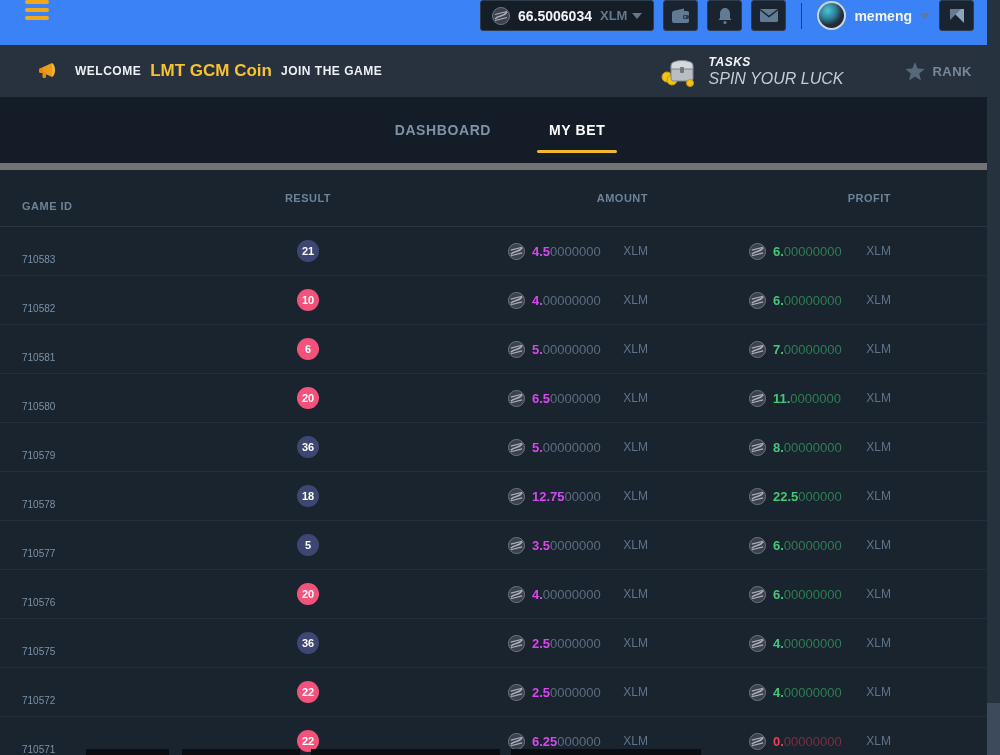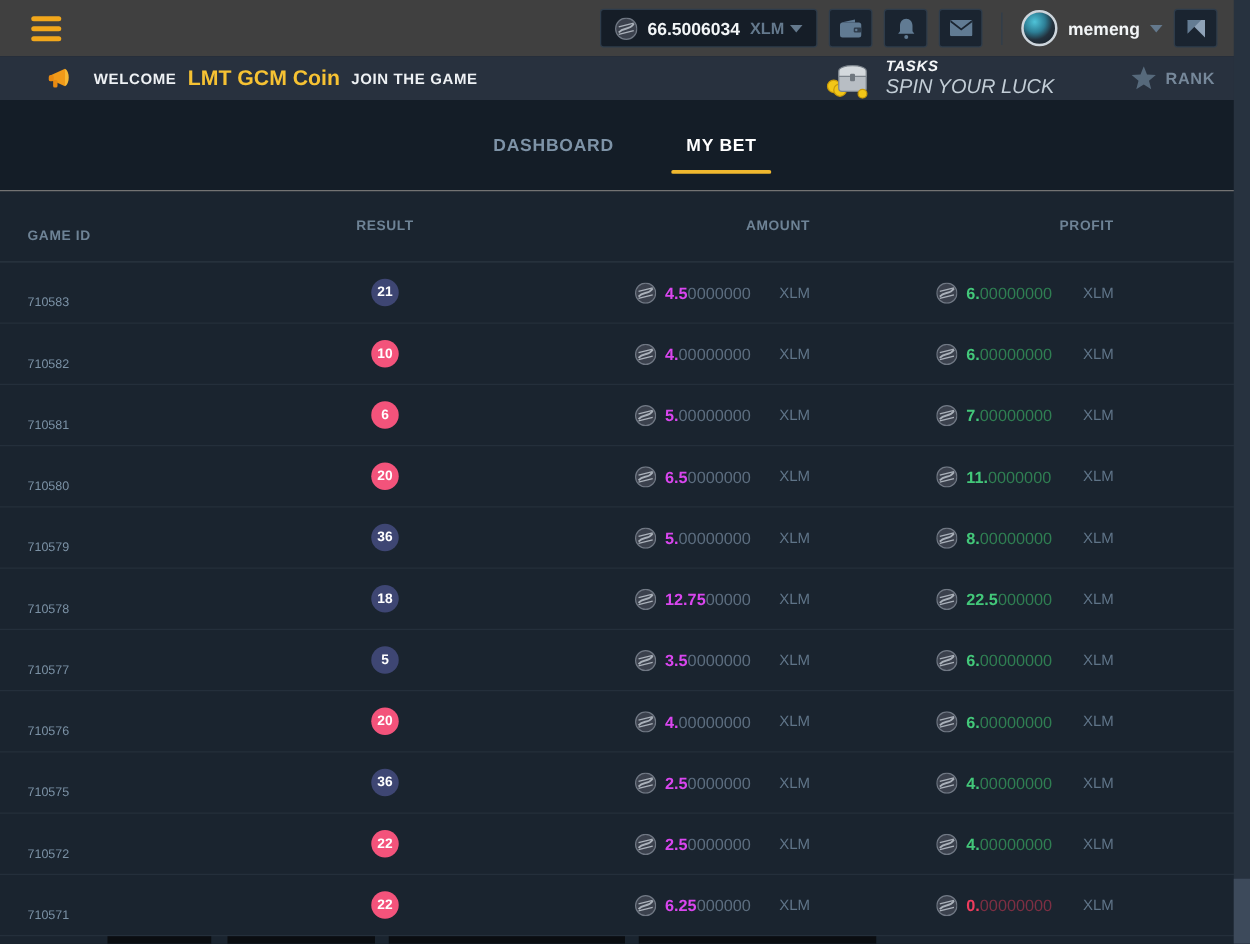--- a/index.html
+++ b/index.html
@@ -2,46 +2,46 @@
 <html><head>
 <meta charset="utf-8">
 <style>
   * { margin:0; padding:0; box-sizing:border-box; }
   html,body { width:1000px; height:755px; overflow:hidden; }
   body {
     font-family:"Liberation Sans", sans-serif;
     background:#1a242f; color:#eef2f5; position:relative;
   }
   
-  .topbar { height:45px; background:#404040; display:flex; align-items:center; padding:0 26px 0 25px; }
+  .topbar { height:45px; background:#3b82f6; display:flex; align-items:flex-start; padding:0 26px 0 25px; }
   .hamburger { width:24px; height:20px; display:flex; flex-direction:column; justify-content:space-between; background:none; border:none; cursor:pointer; }
   .hamburger span { display:block; height:4px; border-radius:2px; background:#f2a71b; }
   .topbar-right { margin-left:auto; display:flex; align-items:center; gap:9px; }
   .balance-box { height:31px; border:1px solid #2e3c4b; border-radius:3px; background:#151d27; display:flex; align-items:center; padding:0 11px; gap:8px; cursor:pointer; }
   .balance-value { font-size:14px; font-weight:bold; color:#f2f5f7; }
   .balance-cur { font-size:13px; font-weight:bold; color:#64798d; display:flex; align-items:center; gap:5px; }
   .caret { width:0; height:0; border-left:5px solid transparent; border-right:5px solid transparent; border-top:6px solid #64798d; display:inline-block; }
   .icon-btn { width:35px; height:31px; border:1px solid #2e3c4b; border-radius:3px; background:#1a2430; display:flex; align-items:center; justify-content:center; cursor:pointer; }
   .vdiv { width:1px; height:26px; background:#2e3c4b; margin:0 6px; }
   .user-menu { display:flex; align-items:center; gap:8px; cursor:pointer; }
   .avatar { width:29px; height:29px; border-radius:50%; border:2px solid #cdd5dc; background:radial-gradient(circle at 35% 30%, #4fc3d8 0%, #2d7f96 35%, #23313d 60%, #141b22 100%); }
   .username { font-size:14px; font-weight:bold; color:#f2f5f7; }
   
-  .banner { height:35px; background:#28313e; display:flex; align-items:center; padding:0 18px 0 38px; }
+  .banner { height:52px; background:#28313e; display:flex; align-items:center; padding:0 18px 0 38px; }
   .banner-left { display:flex; align-items:center; }
   .welcome-text { font-size:12px; font-weight:bold; letter-spacing:.5px; color:#eef1f4; }
   .coin-name { font-size:17px; font-weight:bold; color:#f6c233; margin:0 9px; }
   .banner-right { margin-left:auto; display:flex; align-items:center; gap:62px; }
   .tasks { display:flex; align-items:center; gap:10px; cursor:pointer; }
   .tasks-title { font-size:12px; font-weight:bold; font-style:italic; color:#f4f6f8; letter-spacing:.5px; }
   .tasks-sub { font-size:16px; font-style:italic; color:#c2cdd6; margin-top:1px; }
   .rank { display:flex; align-items:center; gap:7px; cursor:pointer; margin-right:10px; }
   .rank-label { font-size:13px; font-weight:bold; letter-spacing:.5px; color:#76889a; }
   
-  .tabsbar { height:73px; background:#141d27; display:flex; justify-content:center; align-items:center; gap:46px; border-bottom:1px solid #737373; }
+  .tabsbar { height:73px; background:#141d27; display:flex; justify-content:center; align-items:center; gap:46px; border-bottom:7px solid #737373; }
   .tab { position:relative; background:none; border:none; font-family:inherit; font-size:14px; font-weight:bold; letter-spacing:.6px; color:#7e93a7; padding:27px 6px; cursor:pointer; }
   .tab.active { color:#ffffff; }
   .tab.active::after { content:""; position:absolute; left:-6px; right:-6px; bottom:12px; height:3px; background:#f0b82f; border-radius:2px; }
   
   .thead { height:57px; display:flex; align-items:center; border-bottom:1px solid #2b3642; font-size:11px; font-weight:bold; letter-spacing:.5px; color:#6e8396; }
   .c1 { width:252px; padding-left:22px;margin-top:16px; }
   .c2 { width:112px; display:flex; justify-content:center; }
   .c3 { margin-left:144px; width:140px; display:flex; align-items:center; gap:7px; }
   .c4 { margin-left:101px; width:142px; display:flex; align-items:center; gap:7px; }
   .thead .c3, .thead .c4 { justify-content:flex-end; }

